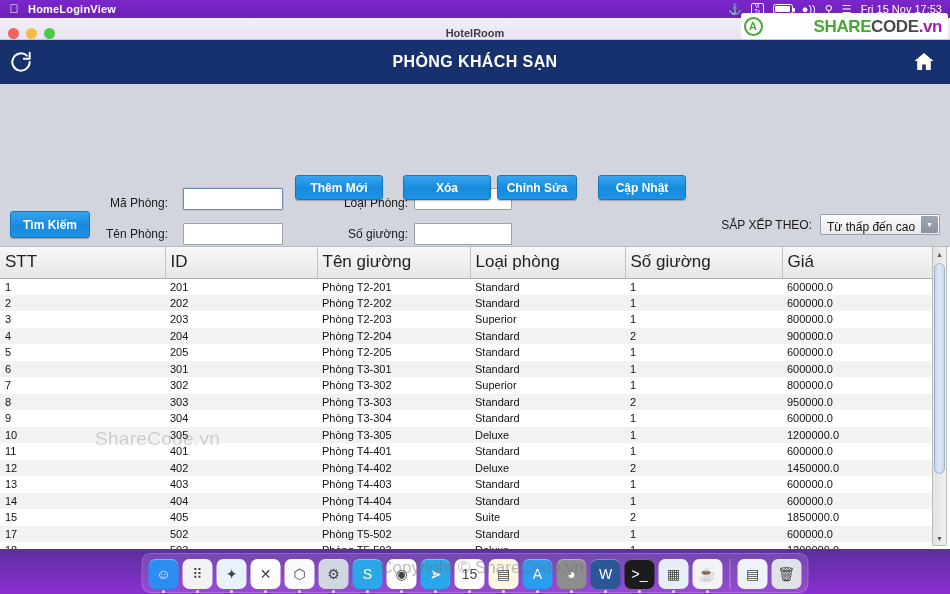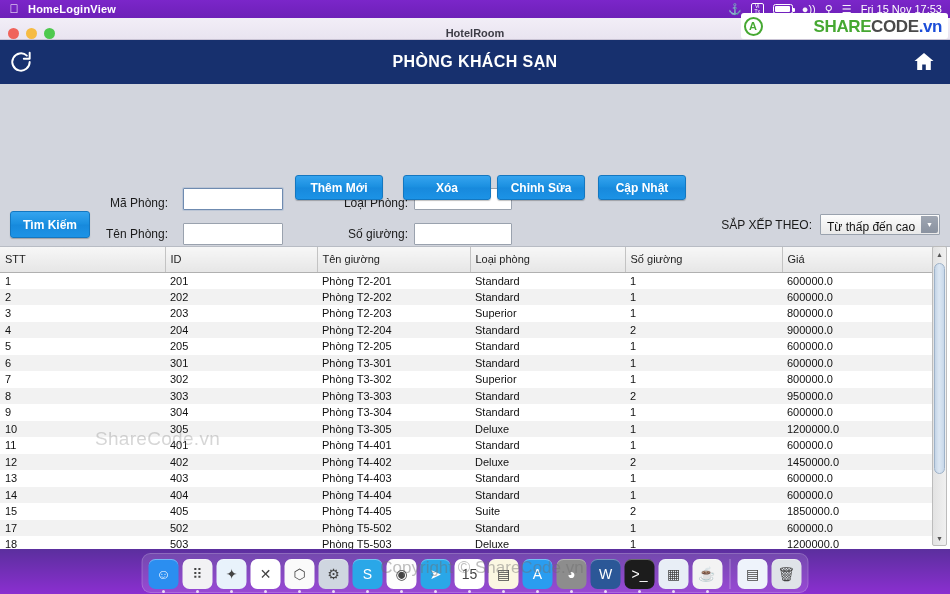--- a/index.html
+++ b/index.html
@@ -57,21 +57,21 @@
   }
   .logo-mark {
     width: 19px; height: 19px; border-radius: 50%;
     background: #fff; border: 2.5px solid #46a832;
     display: flex; align-items: center; justify-content: center;
     font-size: 11px; color: #46a832; font-weight: bold; line-height: 1;
   }
   .logo-text { font-size: 17px; font-weight: bold; letter-spacing: -0.4px; line-height: 1; }
   .lt-share { color: #46a832; margin-left: 48px; }
   .lt-code { color: #4a4a4a; }
-  .lt-vn { color: #1d4ed8; }
+  .lt-vn { color: #a21caf; }
 
   
   .appheader {
     position: absolute; top: 40px; left: 0; width: 950px; height: 44px;
     background: #17306e;
     display: flex; align-items: center; justify-content: center;
   }
   .appheader .title {
     color: #ffffff; font-size: 16px; font-weight: bold; letter-spacing: .4px;
   }
@@ -134,22 +134,22 @@
   
   .tablewrap {
     position: absolute; top: 246px; left: 0; width: 950px; height: 303px;
     background: #ffffff; border-top: 1px solid #b8bcc4;
     overflow: hidden;
   }
   table.grid { width: 934px; border-collapse: collapse; table-layout: fixed; }
   table.grid thead th {
     background: linear-gradient(180deg,#f7f7f7 0%, #e6e6e6 100%);
     border-right: 1px solid #c3c3c3; border-bottom: 1px solid #b0b0b0;
-    font-size: 11px; font-weight: normal; color: #222;
-    text-align: left; padding: 2px 0 2px 5px; height: 25px;
+    font-size: 17px; font-weight: normal; color: #222;
+    text-align: left; padding: 2px 0 2px 5px; height: 31px;
   }
   table.grid tbody td {
     font-size: 11px; color: #111; padding: 0 0 0 5px; height: 16.5px;
     white-space: nowrap; overflow: hidden;
   }
   table.grid tbody tr:nth-child(even) { background: #f2f2f2; }
   table.grid tbody tr:nth-child(odd) { background: #ffffff; }
 
   
   .vscroll {
@@ -263,21 +263,21 @@
     <input class="field-input" style="left: 183px; top: 176px; width: 100px;" value="">
 
     <div class="field-label" style="left:260px; top:112px; width:148px;">Loại Phòng:</div>
     <input class="field-input" style="left: 414px; top: 104px; width: 98px;" value="">
 
     <div class="field-label" style="left:260px; top:143px; width:148px;">Số giường:</div>
     <input class="field-input" style="left: 414px; top: 139px; width: 98px;" value="">
 
     <div class="btn" style="left:295px; top:91px; width:88px;">Thêm Mới</div>
     <div class="btn" style="left:403px; top:91px; width:88px;">Xóa</div>
-    <div class="btn" style="left:497px; top:91px; width:88px;">Chỉnh Sửa</div>
+    <div class="btn" style="left:497px; top:91px; width:80px;">Chỉnh Sửa</div>
     <div class="btn" style="left:598px; top:91px; width:88px;">Cập Nhật</div>
 
     <div class="btn" style="left:10px; top:127px; width:80px; height:27px;">Tìm Kiếm</div>
 
     <div class="sortrow" style="top:130px;">
       <span class="sortlabel">SẮP XẾP THEO:</span>
       <div class="select">
         <span>Từ thấp đến cao</span>
         <span class="arrowbox">▼</span>
       </div>

